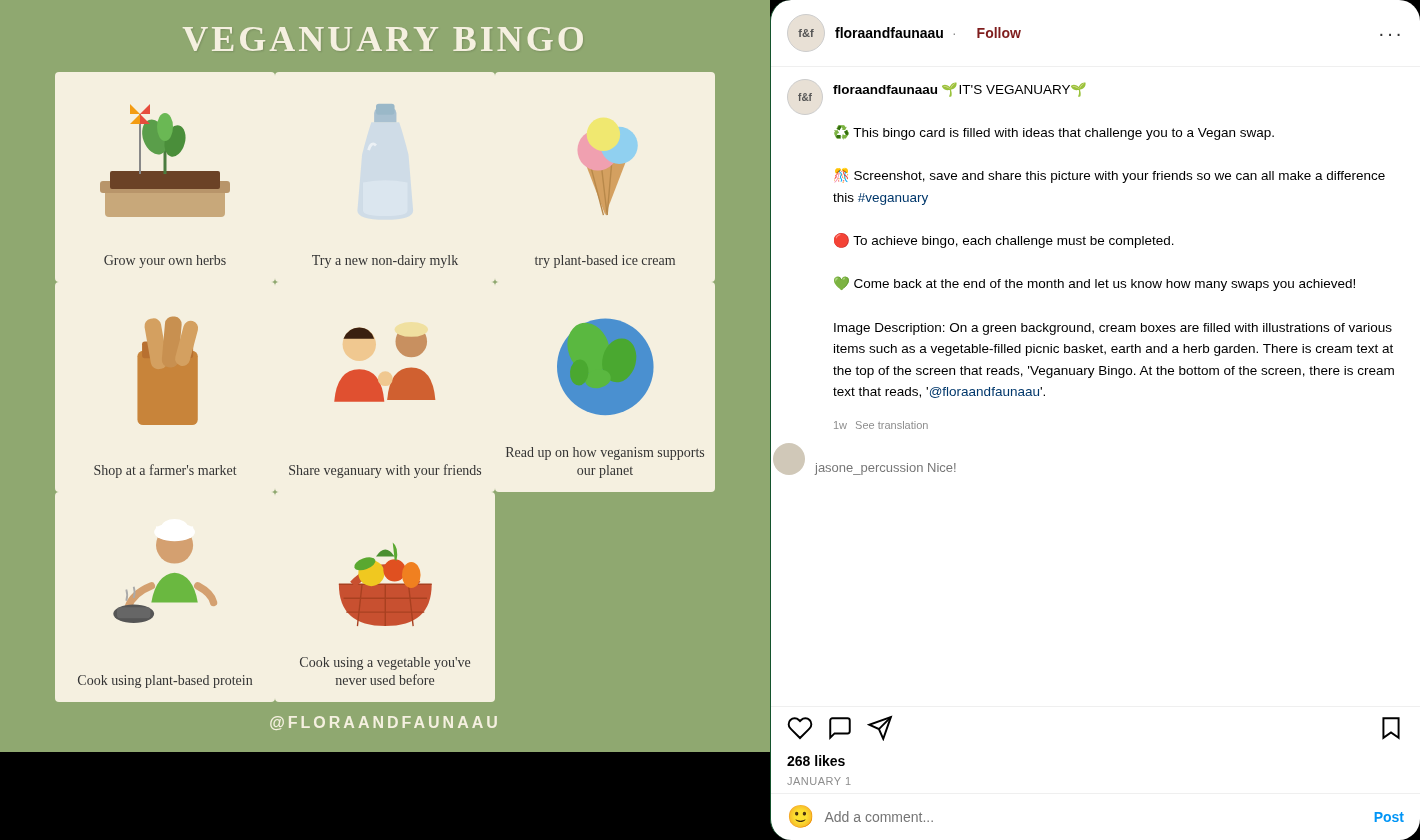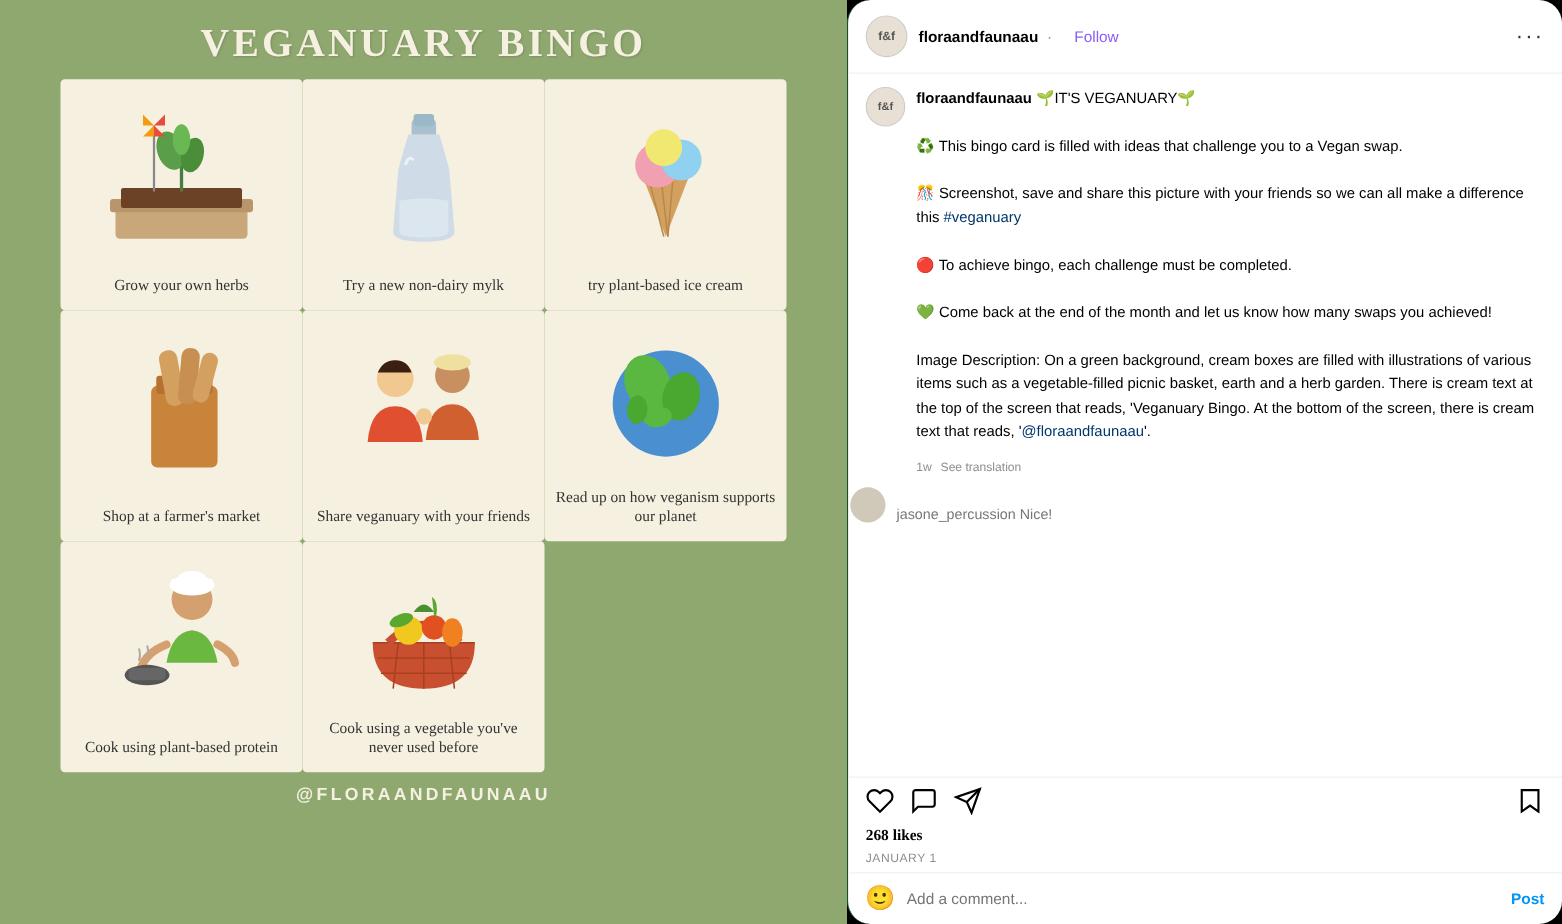--- a/index.html
+++ b/index.html
@@ -8,21 +8,21 @@
       height: 840px;
       display: flex;
       font-family: -apple-system, BlinkMacSystemFont, 'Segoe UI', sans-serif;
       overflow: hidden;
       background: #000;
     }
 
     
     .left-panel {
       width: 770px;
-      height: 840px;
+      height: 752px;
       background-color: #8fa870;
       display: flex;
       flex-direction: column;
       align-items: center;
       justify-content: flex-start;
       padding: 10px 20px 10px;
       flex-shrink: 0;
     }
 
     .bingo-title {
@@ -133,22 +133,22 @@
       color: #000;
     }
 
     .dot-separator {
       margin: 0 8px;
       color: #8e8e8e;
       font-size: 14px;
     }
 
     .follow-btn {
-      color: #8b5cf6;
-      font-weight: 400;
+      color: #7f1d1d;
+      font-weight: 700;
       font-size: 14px;
       background: none;
       border: none;
       cursor: pointer;
       padding-left: 12px;
     }
 
     .more-options {
       font-size: 20px;
       color: #333;
@@ -259,21 +259,20 @@
     .bookmark-icon {
       margin-left: auto;
     }
 
     .post-likes {
       padding: 4px 16px;
       font-weight: 700;
       font-size: 14px;
       color: #000;
       flex-shrink: 0;
-      font-family: Liberation Serif, serif;
     }
 
     .post-date {
       padding: 2px 16px 6px;
       font-size: 11px;
       color: #8e8e8e;
       text-transform: uppercase;
       letter-spacing: 0.5px;
       flex-shrink: 0;
     }

